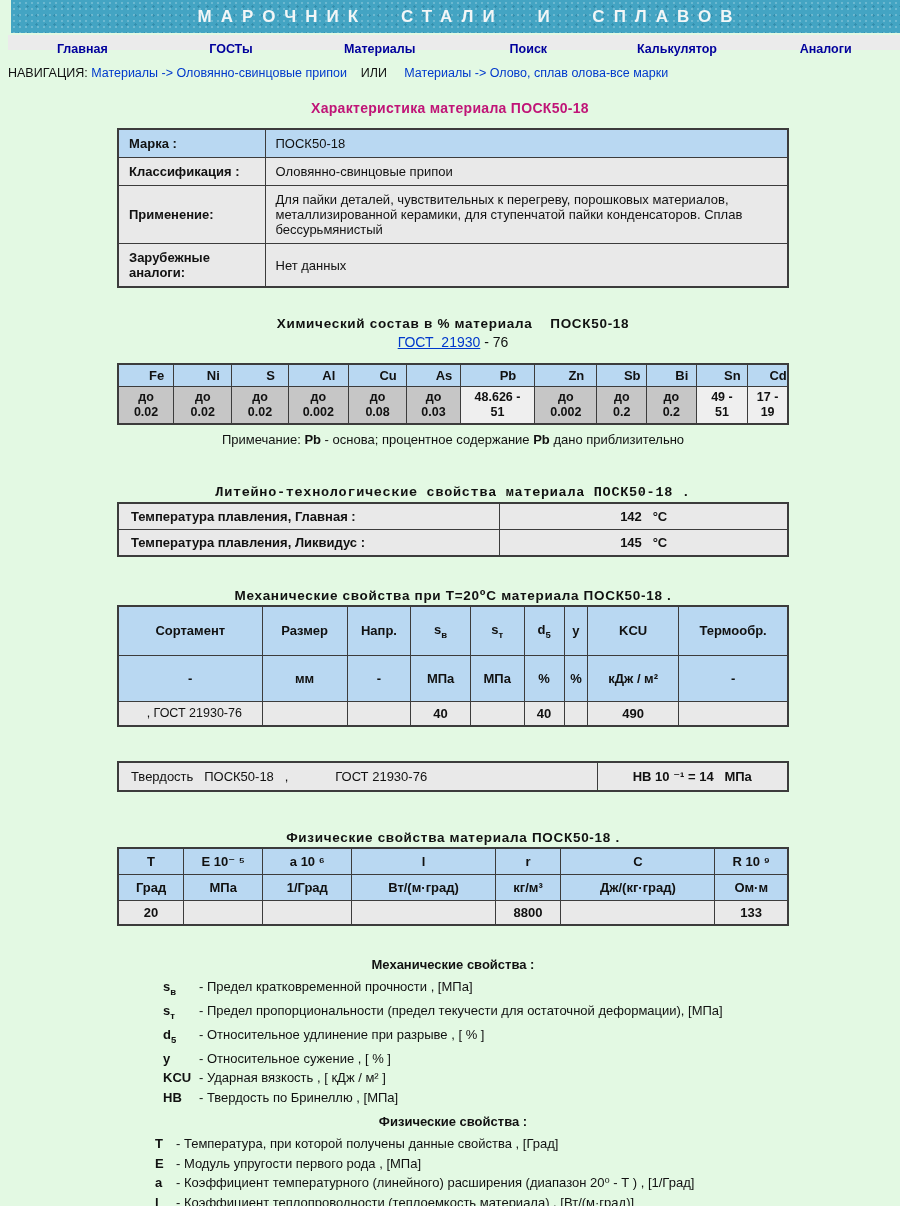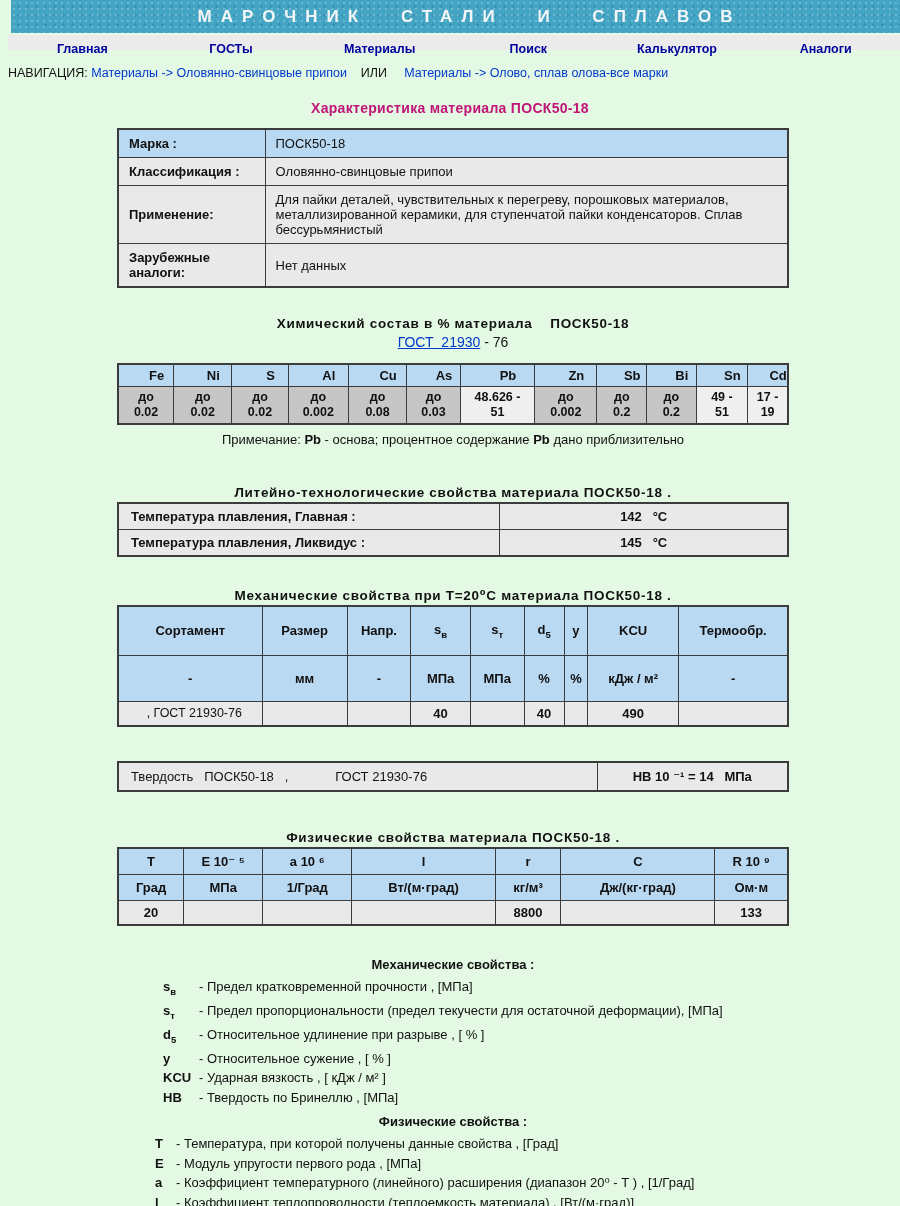--- a/index.html
+++ b/index.html
@@ -94,21 +94,21 @@
     padding: 3px 0;
     text-align: center;
     font-weight: bold;
     font-size: 12.5px;
     white-space: pre-line;
     line-height: 15px;
   }
   .chem-table th { background: #b9d8f2; padding-left: 21px; }
   .chem-note { margin-top: 7px; text-align: center; font-size: 13px; }
   
-  .litey-heading { margin-top: 38px; }
+  .litey-heading { margin-top: 38px; font-family: Liberation Mono, monospace; }
   .litey-table { margin-top: 2px; }
   .litey-table td { padding: 5px 12px; font-weight: bold; background: #e9e9e9; }
   .litey-value { text-align: center; white-space: pre; }
   .litey-label { width: 57%; }
   
   .mech-heading { margin-top: 30px; }
   .mech-table { margin-top: 2px; }
   .mech-table th { padding: 15px 2px; text-align: center; font-size: 13px; }
   .mech-table td { padding: 4px 2px; text-align: center; }
   .mech-table sub, .legend-row sub { font-size: 9.5px; }

